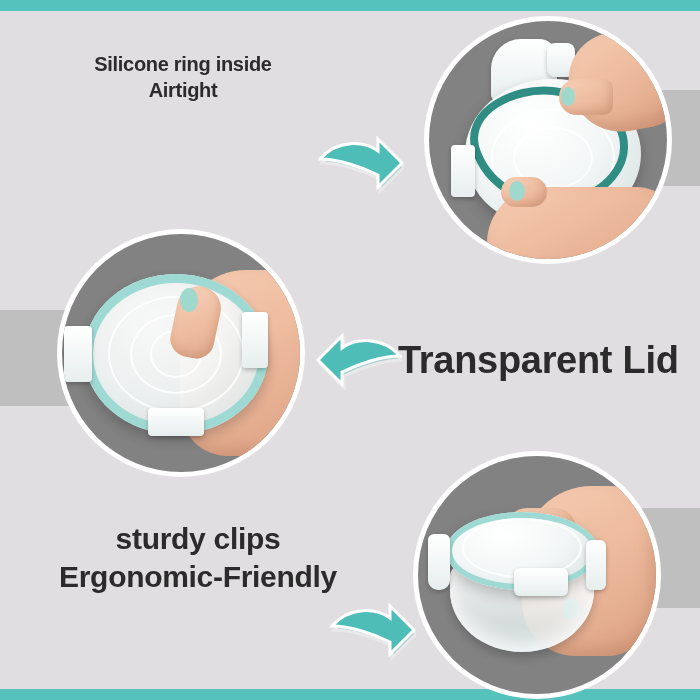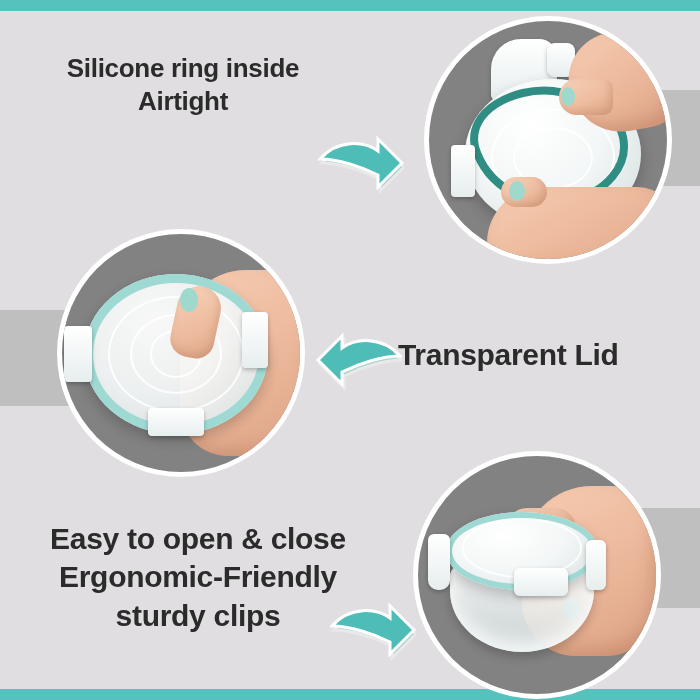--- a/index.html
+++ b/index.html
@@ -100,22 +100,22 @@
   }
 
   
   .caption {
     position: absolute;
     color: #2b2b2b;
     font-weight: bold;
     letter-spacing: -0.3px;
     line-height: 1.28;
   }
-  .caption-1 { left: 18px;  top: 52px;  width: 330px; font-size: 26px; text-align: center; }
-  .caption-2 { left: 398px; top: 336px; width: 290px; font-size: 30px; text-align: left; }
+  .caption-1 { left: 18px;  top: 52px;  width: 330px; font-size: 20px; text-align: center; }
+  .caption-2 { left: 398px; top: 336px; width: 290px; font-size: 38px; text-align: left; }
   .caption-3 { left: 18px;  top: 520px; width: 360px; font-size: 30px; text-align: center; }
 
   
   .arrow { position: absolute; }
   .arrow-1 { left: 318px; top: 133px; width: 86px; height: 62px; }
   .arrow-2 { left: 316px; top: 330px; width: 86px; height: 62px; }
   .arrow-3 { left: 330px; top: 600px; width: 86px; height: 62px; }
 </style>
 </head>
 <body>
@@ -188,23 +188,22 @@
   <svg class="arrow arrow-2" viewBox="0 0 86 62">
     <path d="M84 26 C66 6 40 8 26 18 L26 6 L2 30 L26 54 L26 42 C42 34 66 26 84 26 Z" fill="#4fbdb7" stroke="#ffffff" stroke-width="3" transform="translate(2,4)" opacity="0.35"></path>
     <path d="M84 26 C66 6 40 8 26 18 L26 6 L2 30 L26 54 L26 42 C42 34 66 26 84 26 Z" fill="#4fbdb7" stroke="#ffffff" stroke-width="3"></path>
   </svg>
 
   <div class="caption caption-2">
     <div>Transparent Lid</div>
   </div>
 
   <div class="caption caption-3">
-    <div>Easy to open &amp; close</div>
+    <div>sturdy clips</div>
     <div>Ergonomic-Friendly</div>
-    <div>sturdy clips</div>
   </div>
 
   <svg class="arrow arrow-3" viewBox="0 0 86 62">
     <path d="M2 26 C20 6 46 8 60 18 L60 6 L84 30 L60 54 L60 42 C44 34 20 26 2 26 Z" fill="#4fbdb7" stroke="#ffffff" stroke-width="3" transform="translate(2,4)" opacity="0.35"></path>
     <path d="M2 26 C20 6 46 8 60 18 L60 6 L84 30 L60 54 L60 42 C44 34 20 26 2 26 Z" fill="#4fbdb7" stroke="#ffffff" stroke-width="3"></path>
   </svg>
 
   <div class="photo-circle circle-3">
     <div class="photo-inner">
 

